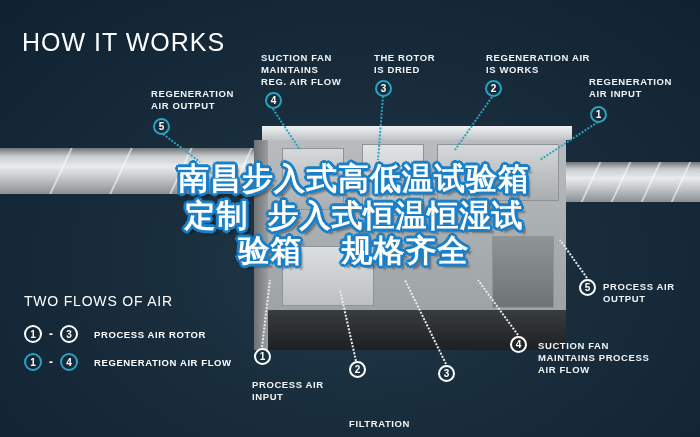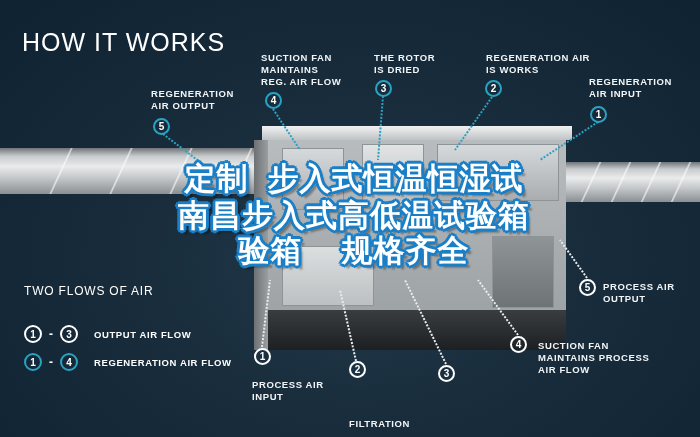--- a/index.html
+++ b/index.html
@@ -20,21 +20,21 @@
   .m-body{position:absolute;left:6px;top:14px;width:298px;height:170px;background:linear-gradient(180deg,#b8bcbf,#9ea3a6);}
   .m-panel{position:absolute;background:linear-gradient(180deg,#d6d9db,#a9adb0);border:1px solid #8e9396;}
   .m-base{position:absolute;left:6px;top:184px;width:298px;height:40px;background:linear-gradient(180deg,#3a3d40,#1d2023);}
   .m-side{position:absolute;left:-8px;top:14px;width:14px;height:210px;background:linear-gradient(90deg,#6d7174,#9a9ea1);}
   svg.lines{position:absolute;left:0;top:0;}
   .overlay{position:absolute;left:104px;top:160px;width:500px;text-align:center;}
   .ov-line{display:block;color:#ffffff;font-size:31px;font-weight:900;line-height:37px;letter-spacing:1px;
     text-shadow: 3px 0 0 #1a7fc6,-3px 0 0 #1a7fc6,0 3px 0 #1a7fc6,0 -3px 0 #1a7fc6,
       2px 2px 0 #1a7fc6,-2px -2px 0 #1a7fc6,2px -2px 0 #1a7fc6,-2px 2px 0 #1a7fc6,
       4px 4px 2px rgba(0,0,0,0.35);}
-  .legend-title{position:absolute;left:24px;top:284px;color:#ffffff;font-size:12px;letter-spacing:0.8px;}
+  .legend-title{position:absolute;left:24px;top:293px;color:#ffffff;font-size:14px;letter-spacing:0.8px;}
   .legend-row{position:absolute;left:24px;display:flex;align-items:center;}
   .legend-row .dash{color:#ffffff;font-size:12px;font-weight:700;margin:0 7px;}
   .legend-row .num{position:static;width:18px;height:18px;}
   .legend-row .ltext{color:#ffffff;font-size:9.5px;font-weight:700;letter-spacing:0.6px;margin-left:16px;}
 </style>
 </head>
 <body>
 
 <div class="stage">
 
@@ -115,32 +115,32 @@
   <div class="num white" style="left:510px;top:336px;">4</div>
   <div class="lbl" style="left:538px;top:340px;">SUCTION FAN
 MAINTAINS PROCESS
 AIR FLOW</div>
 
   <div class="num white" style="left:579px;top:279px;">5</div>
   <div class="lbl" style="left:603px;top:281px;">PROCESS AIR
 OUTPUT</div>
 
   <div class="overlay">
+    <span class="ov-line">南昌步入式高低温试验箱</span>
     <span class="ov-line" style="white-space:pre;">定制  步入式恒温恒湿试</span>
-    <span class="ov-line">南昌步入式高低温试验箱</span>
     <span class="ov-line" style="white-space:pre;font-family:Liberation Mono, monospace;">验箱  规格齐全</span>
   </div>
 
   <div class="legend-title">TWO FLOWS OF AIR</div>
 
   <div class="legend-row" style="top:325px;">
     <span class="num white">1</span>
     <span class="dash">-</span>
     <span class="num white">3</span>
-    <span class="ltext">OUTPUT AIR FLOW</span>
+    <span class="ltext">PROCESS AIR ROTOR</span>
   </div>
 
   <div class="legend-row" style="top:353px;">
     <span class="num teal">1</span>
     <span class="dash">-</span>
     <span class="num teal">4</span>
     <span class="ltext">REGENERATION AIR FLOW</span>
   </div>
 
 </div>

